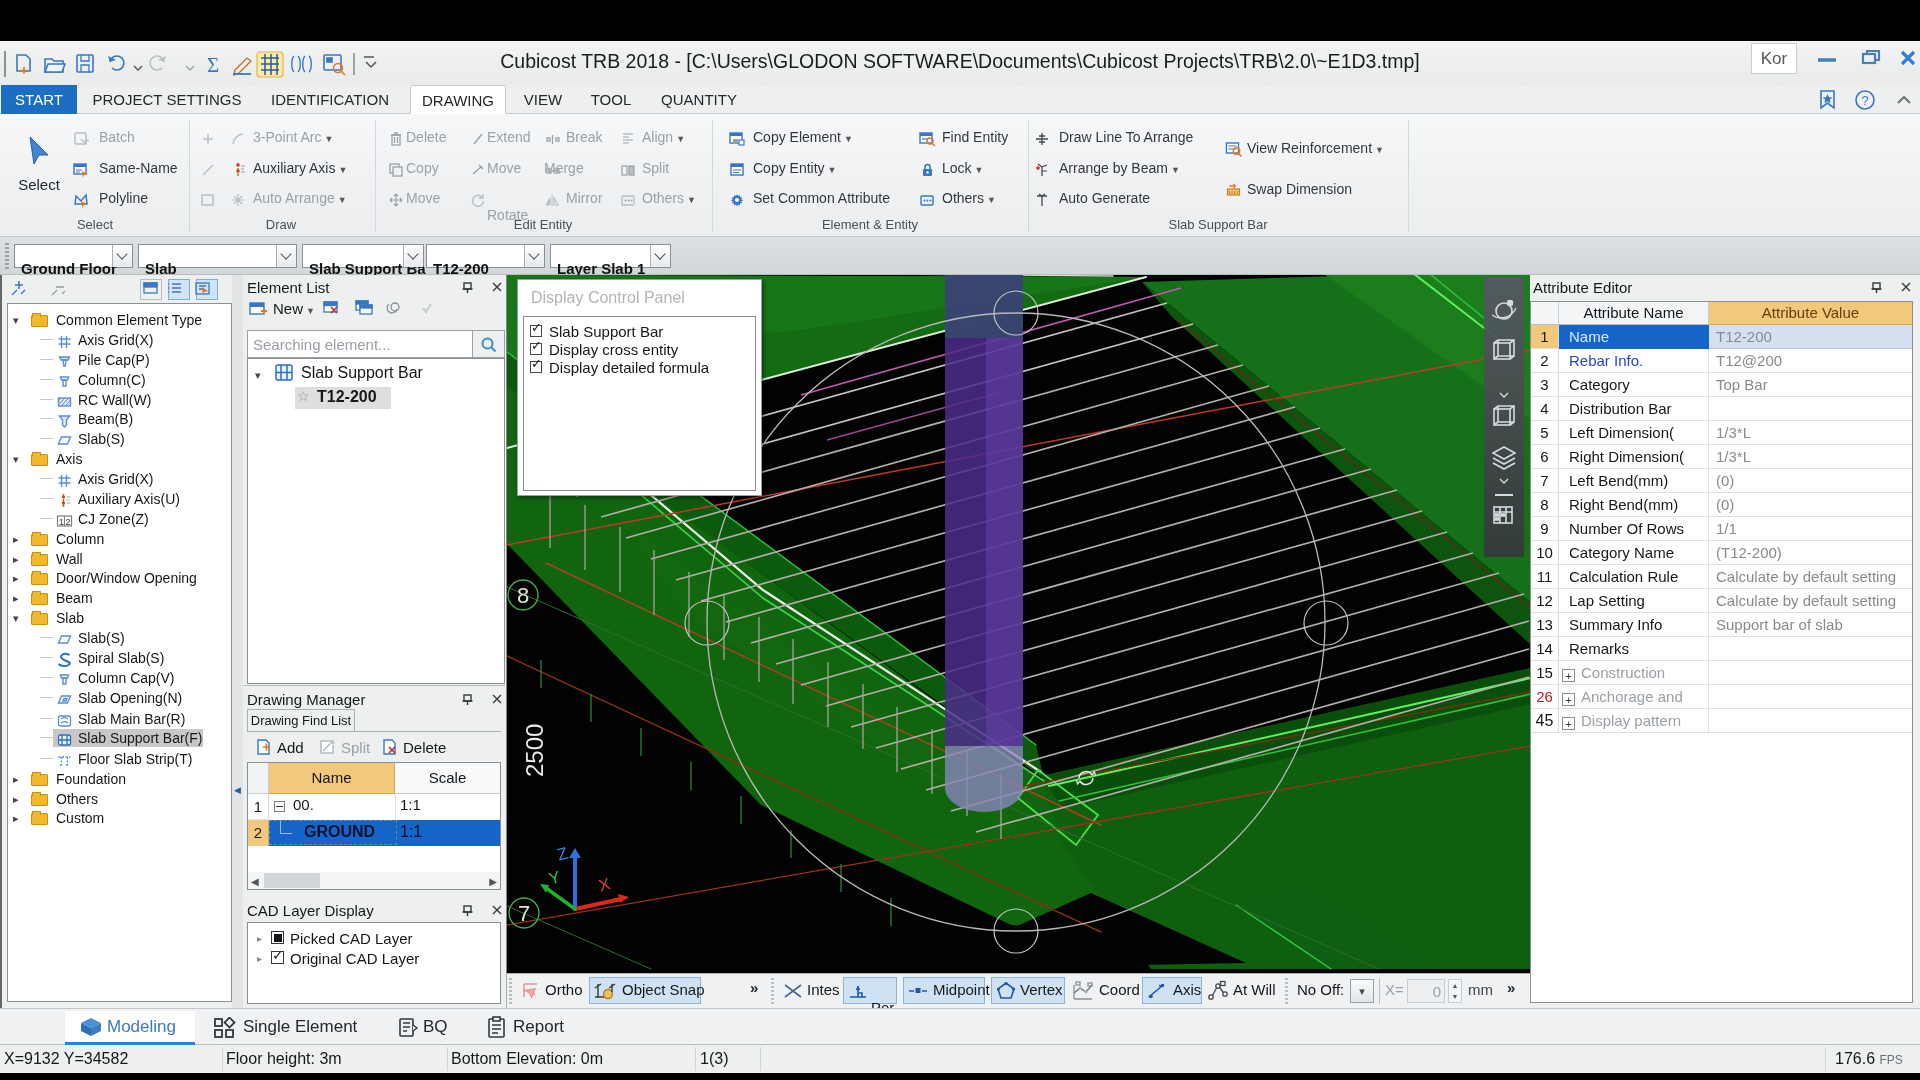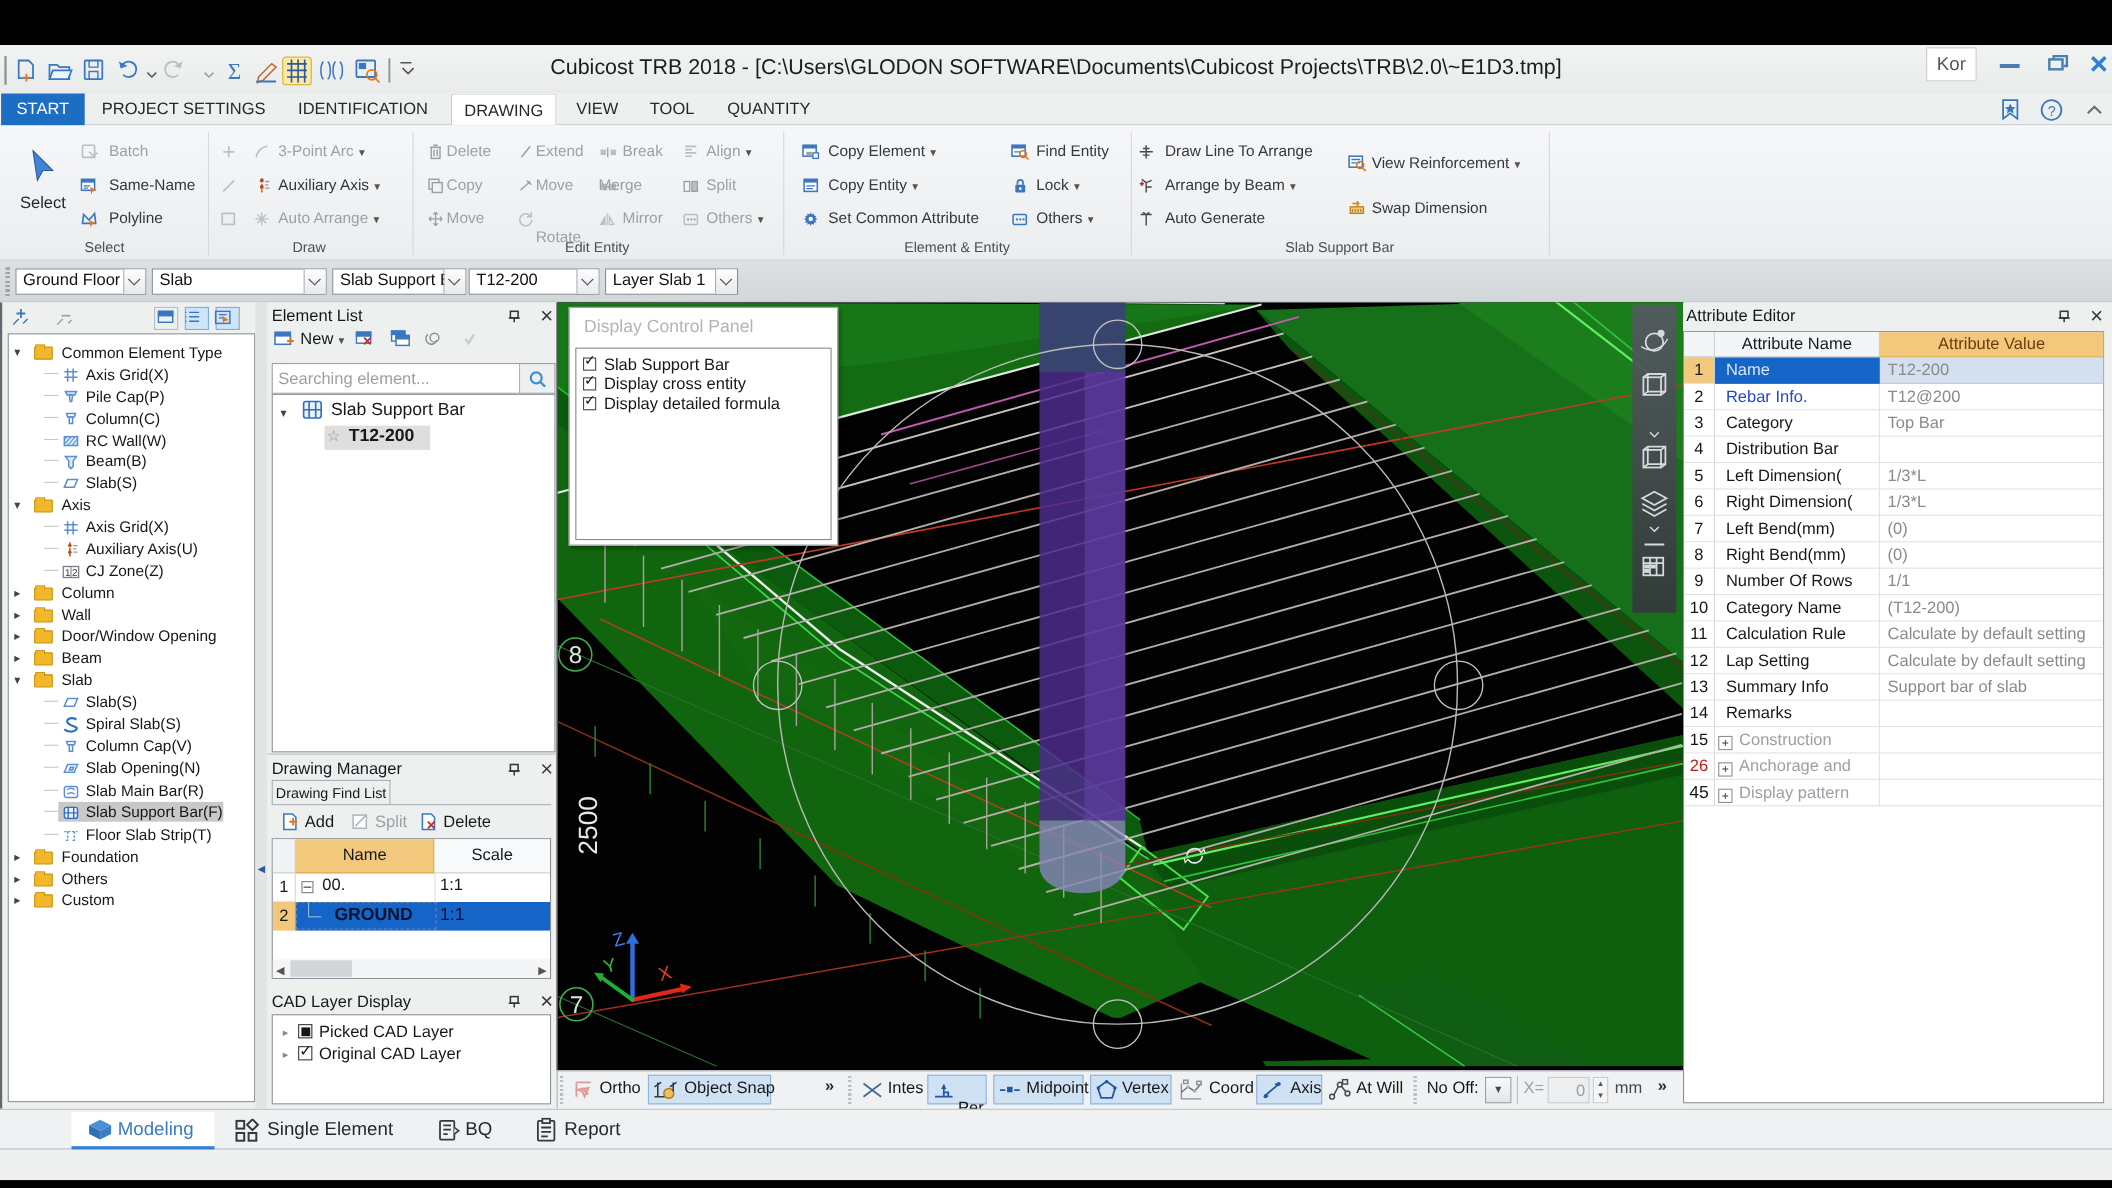--- a/index.html
+++ b/index.html
@@ -7,21 +7,21 @@
 .abs{position:absolute;}
 #page{position:relative;width:1920px;height:1080px;background:#000;}
 #win{position:absolute;left:0;top:41px;width:1920px;height:1032px;background:#eef0f0;}
 .ico{display:inline-block;vertical-align:middle;}
 .tab{position:absolute;top:0;height:29px;line-height:29px;font-size:15px;color:#24282c;text-align:center;}
 .grpname{position:absolute;top:103px;font-size:13px;color:#4a4f54;text-align:center;width:120px;}
 .ritem{position:absolute;height:18px;font-size:14px;color:#34383c;white-space:nowrap;}
 .ritem.dis{color:#9aa1a8;}
 .caret{font-size:9px;color:#555;margin-left:3px;}
 .combo{position:absolute;top:7px;height:24px;background:#fff;border:1px solid #898f94;font-size:15px;color:#111;}
-.combo .txt{position:absolute;left:6px;top:0;line-height:19px;white-space:nowrap;overflow:hidden;}
+.combo .txt{position:absolute;left:6px;top:14px;line-height:19px;white-space:nowrap;overflow:hidden;font-weight:bold;}
 .combo .arr{position:absolute;right:0;top:0;width:20px;height:22px;background:linear-gradient(#fdfdfd,#e8eaec);border-left:1px solid #aab0b5;}.combo .arr:after{content:'';position:absolute;left:5px;top:5px;width:7px;height:7px;border-right:1.8px solid #50565c;border-bottom:1.8px solid #50565c;transform:rotate(45deg);}
 .phead{position:absolute;font-size:15px;color:#15181b;}
 .wbox{position:absolute;background:#fff;border:1px solid #9aa0a5;}
 .trow{position:absolute;left:0;height:20px;line-height:20px;font-size:14px;color:#15181b;white-space:nowrap;}
 .chev{position:absolute;font-size:10px;color:#444;}
 .folder{position:absolute;width:17px;height:12px;background:#f3b72c;border:1px solid #c8920e;border-radius:1px;}
 .folder:before{content:"";position:absolute;left:0;top:-3px;width:7px;height:3px;background:#f3b72c;border:1px solid #c8920e;border-bottom:none;border-radius:1px 1px 0 0;}
 .cell{position:absolute;overflow:hidden;white-space:nowrap;}
 svg{display:block;}
 </style></head>
@@ -938,13 +938,25 @@
 <div class="abs" style="left:423px;top:8px;font-size:17px;color:#24282c;">BQ</div>
 <svg class="abs" style="left:487px;top:7px;" width="20" height="23" viewBox="0 0 20 23">
         <g fill="none" stroke="#34383c" stroke-width="1.6">
           <rect x="2" y="3" width="15" height="18" rx="1"></rect>
           <rect x="6" y="1" width="7" height="4" fill="#eef0f0"></rect>
           <path d="M5 9 h9 M5 13 h9 M5 17 h6"></path>
         </g>
       </svg>
 <div class="abs" style="left:513px;top:8px;font-size:17px;color:#24282c;">Report</div>
 </div>
+<div class="abs" style="left:0;top:1045px;width:1920px;height:28px;background:#eef0f0;font-size:16px;color:#15181b;">
+<div class="abs" style="left:222px;top:2px;width:1px;height:24px;background:#d0d4d7;"></div>
+<div class="abs" style="left:447px;top:2px;width:1px;height:24px;background:#d0d4d7;"></div>
+<div class="abs" style="left:695px;top:2px;width:1px;height:24px;background:#d0d4d7;"></div>
+<div class="abs" style="left:760px;top:2px;width:1px;height:24px;background:#d0d4d7;"></div>
+<div class="abs" style="left:1825px;top:2px;width:1px;height:24px;background:#d0d4d7;"></div>
+<div class="abs" style="left:4px;top:5px;">X=9132 Y=34582</div>
+<div class="abs" style="left:226px;top:5px;">Floor height: 3m</div>
+<div class="abs" style="left:451px;top:5px;">Bottom Elevation: 0m</div>
+<div class="abs" style="left:700px;top:5px;">1(3)</div>
+<div class="abs" style="left:1835px;top:5px;">176.6 <span style="font-size:12px;color:#6a7076;">FPS</span></div>
+</div>
 <div class="abs" style="left:0;top:1073px;width:1920px;height:7px;background:#000;"></div>
 </div>
 </body></html>

